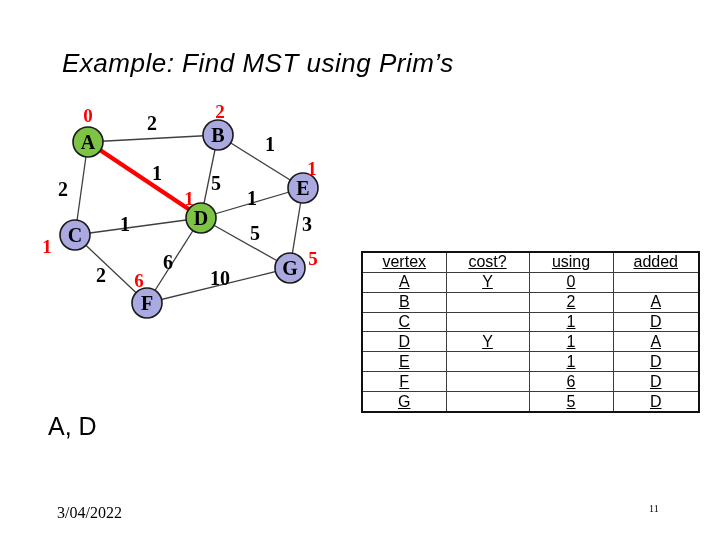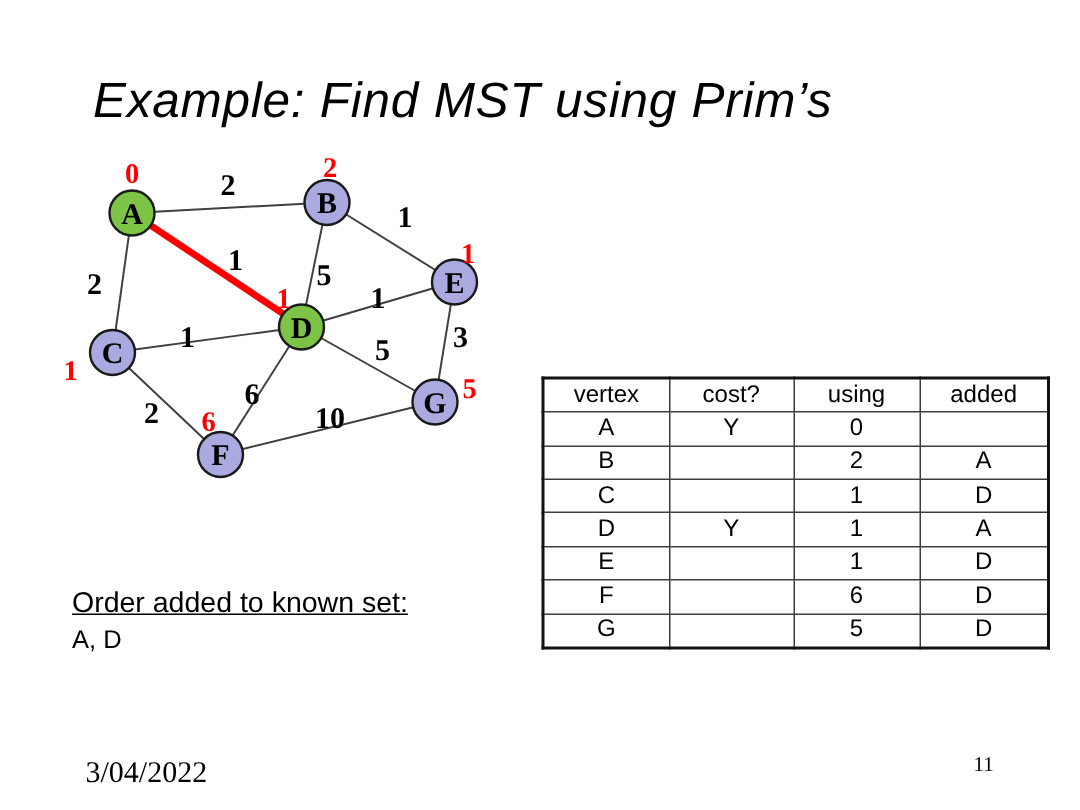--- a/index.html
+++ b/index.html
@@ -2,50 +2,51 @@
 <html><head>
 <meta charset="utf-8">
 <style>
   html,body{margin:0;padding:0;background:#888;}
   .slide{
     position:relative;width:720px;height:540px;background:#ffffff;
     overflow:hidden;font-family:"Liberation Sans",sans-serif;
   }
   .title{
     position:absolute;left:62px;top:48px;margin:0;
-    font-size:33px;font-style:italic;font-weight:normal;color:#000;
+    font-size:26px;font-style:italic;font-weight:normal;color:#000;
     letter-spacing:0.5px;white-space:nowrap;
   }
   svg.graph{position:absolute;left:0;top:0;}
   .edge{stroke:#3f3f3f;stroke-width:1.3;}
   .edge-mst{stroke-width:4.5;stroke-linecap:round;}
   .ew{font-family:"Liberation Serif",serif;font-weight:bold;font-size:20px;fill:#000;text-anchor:middle;}
   .vl{font-family:"Liberation Serif",serif;font-weight:bold;font-size:20px;fill:#000;text-anchor:middle;}
   .cl{font-family:"Liberation Serif",serif;font-weight:bold;font-size:19px;text-anchor:middle;}
   circle.vtx{stroke:#1a1a1a;stroke-width:1.6;}
   .tablewrap{position:absolute;left:361px;top:251px;}
   table.state{
-    border-collapse:collapse;table-layout:fixed;width:337px;height:182px;
+    border-collapse:collapse;table-layout:fixed;width:337px;height:162px;
     border:2.5px solid #111;
+    text-decoration:underline;
   }
   table.state td{
     border:1.5px solid #3c3c3c;text-align:center;vertical-align:middle;
     font-size:16px;color:#000;padding:0;overflow:hidden;
   }
   td.red{color:#ff0000;}
   .note{position:absolute;left:48px;top:392px;color:#000;}
   .note .heading{font-size:19px;text-decoration:underline;white-space:nowrap;}
-  .note .value{font-size:17px;margin-top:3px;}
+  .note .value{font-size:25px;margin-top:20px;}
   .footer-date{
     position:absolute;left:57px;top:504px;
-    font-family:"Liberation Serif",serif;font-size:20px;color:#000;
+    font-family:"Liberation Serif",serif;font-size:16px;color:#000;
   }
   .page-number{
     position:absolute;left:649px;top:503px;
-    font-family:"Liberation Serif",serif;font-size:14px;color:#000;
+    font-family:"Liberation Serif",serif;font-size:10px;color:#000;
   }
 </style>
 </head>
 <body>
 
 <div class="slide">
 
   <h1 class="title">Example: Find MST using Prim’s</h1>
 
   <svg class="graph" width="720" height="540" viewBox="0 0 720 540">
@@ -156,20 +157,19 @@
         <td>G</td>
         <td></td>
         <td>5</td>
         <td>D</td>
       </tr>
     </tbody>
       </table>
   </div>
 
   <div class="note">
-    <div class="heading">Order added to known set:</div>
     <div class="value">A, D</div>
   </div>
 
   <div class="footer-date">3/04/2022</div>
   <div class="page-number">11</div>
 
 </div>
 
 </body></html>

